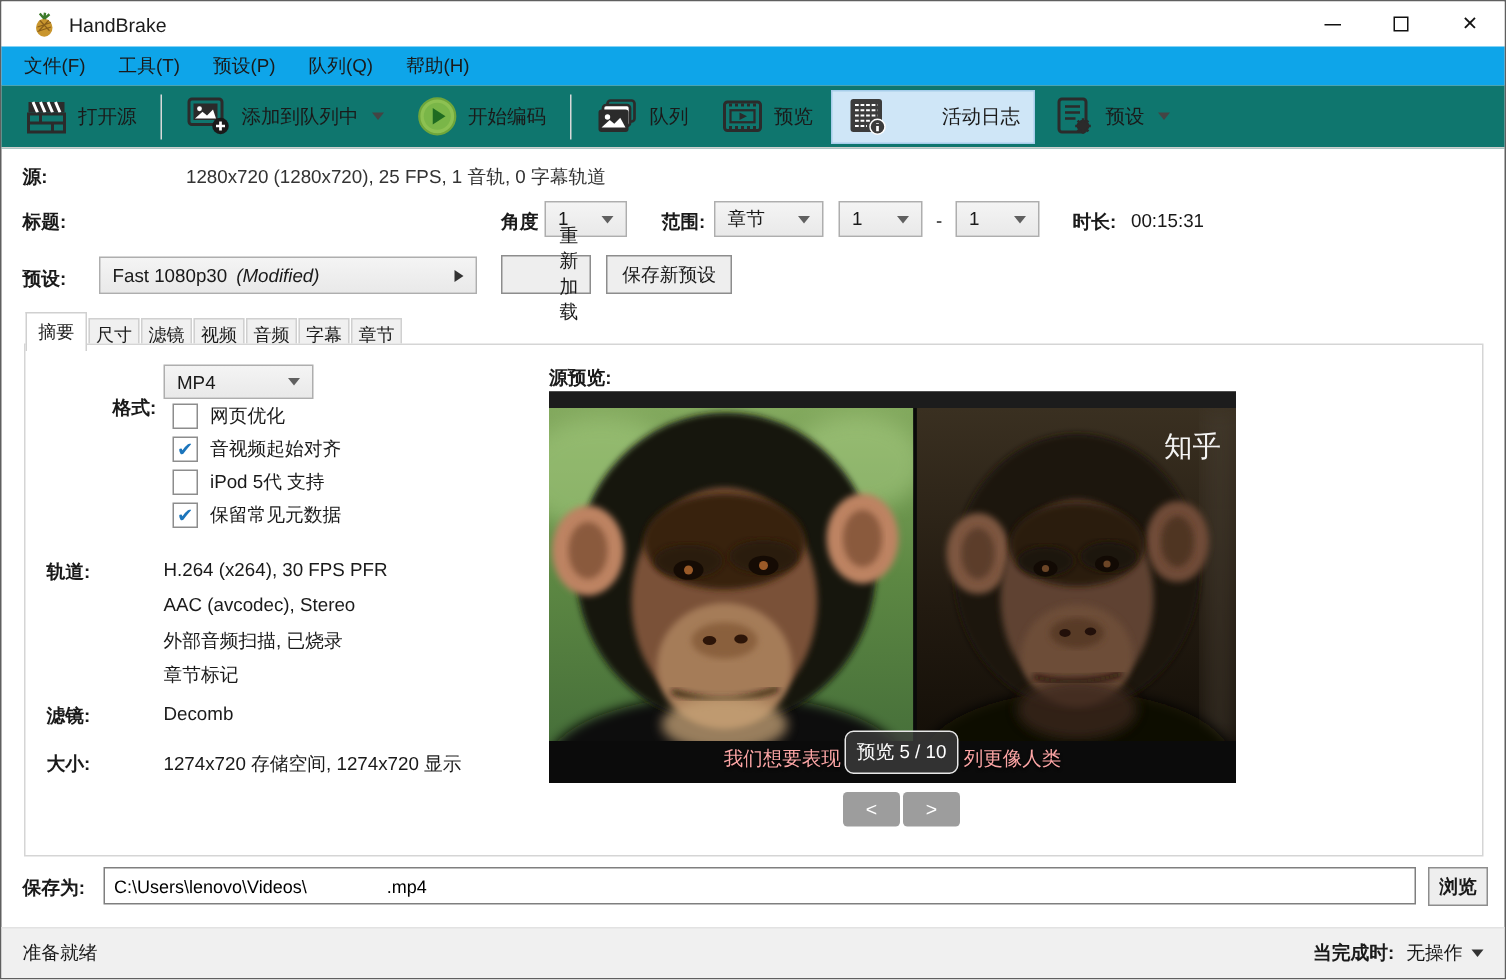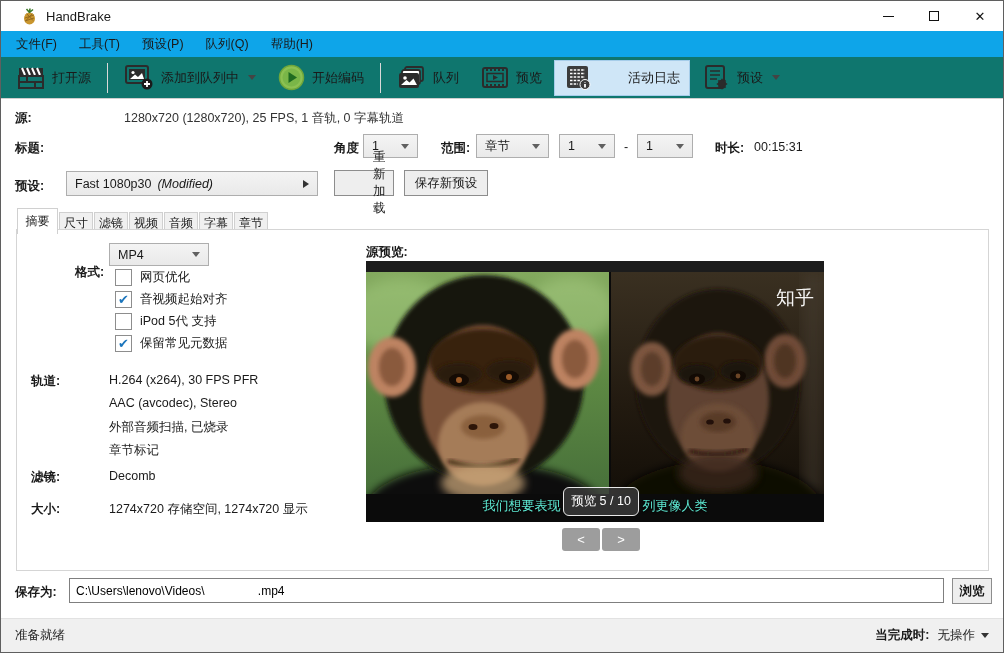--- a/index.html
+++ b/index.html
@@ -40,21 +40,21 @@
   .tab.active { top:207px; height:26px; background:#fff; border-bottom:none; z-index:3; font-size:12px; }
   .panel { position:absolute; left:15px; top:228px; width:973px; height:342px; background:#fff; border:1px solid #d5d5d5; }
 
   
   .cbrow { position:absolute; display:flex; align-items:center; gap:8px; }
   .cbox { width:17px; height:17px; background:#fff; border:1px solid #8d8d8d; display:flex; align-items:center; justify-content:center; font-size:13px; font-weight:bold; color:#1b75bc; line-height:1; }
 
   
   .preview-wrap { position:absolute; left:365px; top:260px; width:458px; height:261px; background:#000; }
   .preview-wrap svg { display:block; }
-  .subtitle-row { position:absolute; left:0; right:0; bottom:7px; display:flex; justify-content:center; gap:82px; color:#5eead4; font-size:13px; text-shadow:0 1px 2px #000; }
+  .subtitle-row { position:absolute; left:0; right:0; bottom:7px; display:flex; justify-content:center; gap:82px; color:#fca5a5; font-size:13px; text-shadow:0 1px 2px #000; }
   .preview-tooltip { position:absolute; left:50%; transform:translateX(-50%); top:226px; width:76px; height:29px; background:rgba(62,62,62,.78); border:1px solid #e8e8e8; border-radius:6px; color:#fff; font-size:12.5px; display:flex; align-items:center; justify-content:center; z-index:4; }
   .nav-btn { position:absolute; top:527px; width:38px; height:23px; background:#9d9d9d; border:none; border-radius:3px; color:#fff; font-size:13px; display:flex; align-items:center; justify-content:center; }
 
   
   .save-input { position:absolute; left:68px; top:577px; width:875px; height:25px; border:1px solid #7f7f7f; padding:0 6px; font-size:12px; font-family:"Liberation Sans","DejaVu Sans",sans-serif; }
   .browse-btn { left:951px; top:577px; width:40px; height:26px; font-weight:bold; }
 
   
   .statusbar { position:absolute; left:0; right:0; bottom:0; height:34px; background:#f0f0f0; border-top:1px solid #e2e2e2; display:flex; align-items:center; }
   .status-left { margin-left:14px; font-size:12.5px; }

